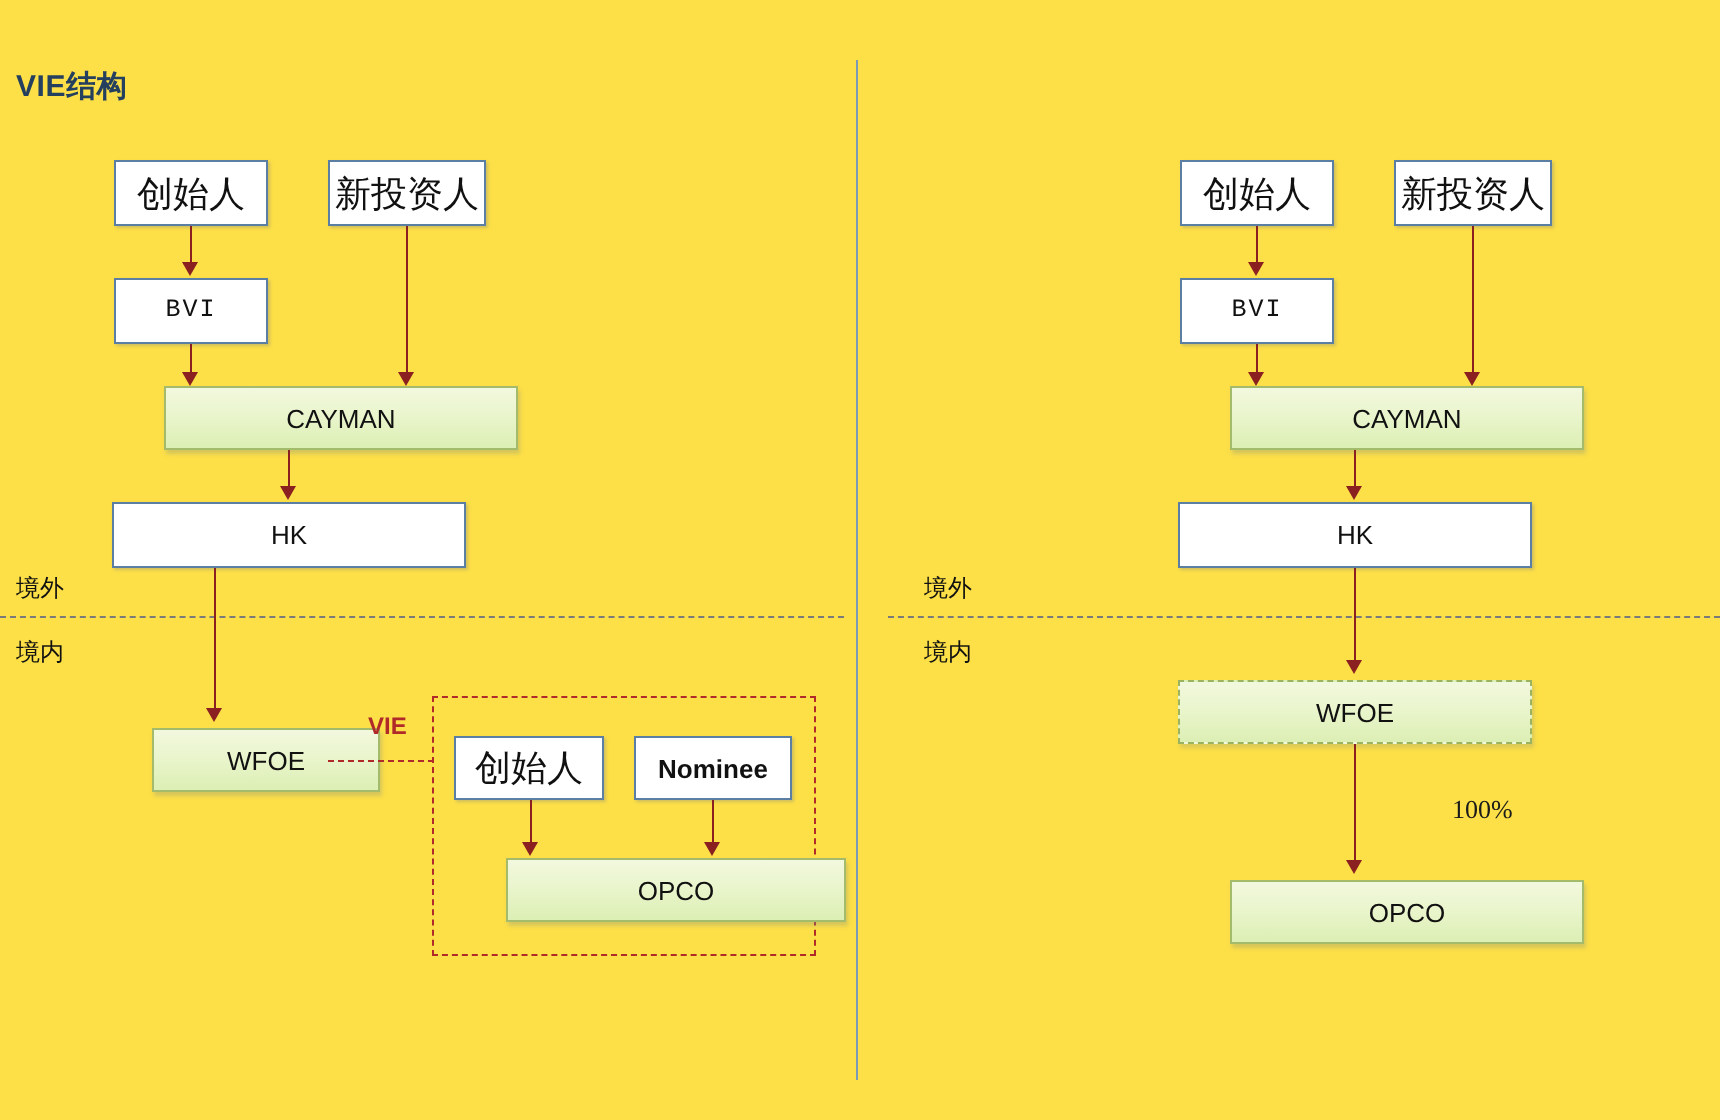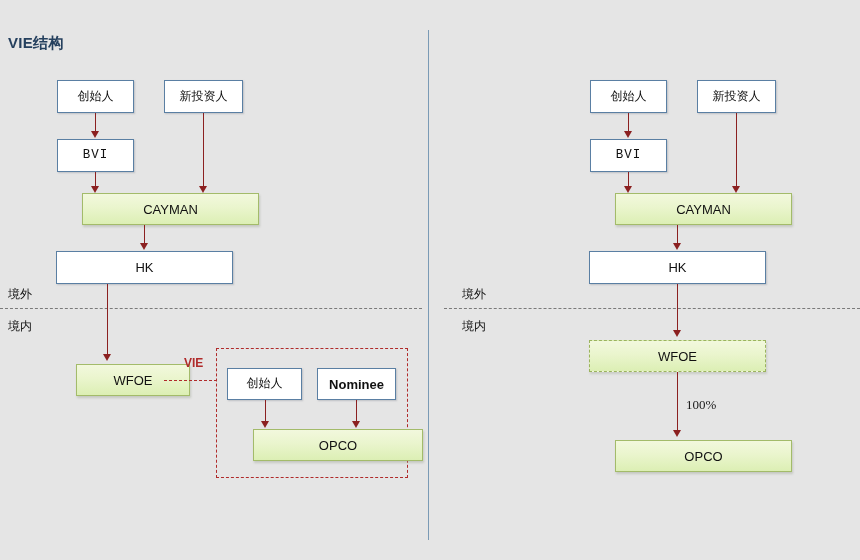--- a/index.html
+++ b/index.html
@@ -14,21 +14,21 @@
     overflow: hidden;
     font-family: "Liberation Sans", "DejaVu Sans", sans-serif;
     color: #1a1a1a;
   }
 
   #canvas {
     position: absolute;
     left: 0; top: 0;
     width: 860px;
     height: 560px;
-    background: #e5e5e5;
+    background: #fde047;
   }
 
   
   .panel {
     position: absolute;
     top: 0;
     height: 560px;
   }
   #panel-left  { left: 0;   width: 430px; }
   #panel-right { left: 430px; width: 430px; }
@@ -74,21 +74,21 @@
     background: linear-gradient(to bottom, #f2f8dd 0%, #eaf5cd 45%, #dcefb4 100%);
     box-shadow: 1px 2px 2px rgba(140,150,130,0.35);
     margin-left: 26px;
   }
   .node.green-dashed {
     border: 1px dashed #9bb35e;
     background: linear-gradient(to bottom, #f2f8dd 0%, #eaf5cd 45%, #dcefb4 100%);
     box-shadow: 1px 2px 2px rgba(140,150,130,0.3);
   }
   .node.mono { font-family: "Liberation Mono", "DejaVu Sans Mono", monospace; font-size: 12.5px; letter-spacing: 1px; }
-  .node.cjk  { font-family: Liberation Mono, monospace; font-size: 12px; }
+  .node.cjk  { font-family: Liberation Serif, serif; font-size: 18px; }
 
   
   .vline {
     position: absolute;
     width: 1px;
     background: #8b2020;
   }
   .arrowhead {
     position: absolute;
     width: 0; height: 0;
@@ -132,20 +132,21 @@
     white-space: nowrap;
   }
 
   
   .edge-label {
     position: absolute;
     font-family: "Liberation Serif", "DejaVu Serif", serif;
     font-size: 13px;
     color: #1a1a1a;
     white-space: nowrap;
+    margin-left: 40px;
   }
 </style>
 </head>
 <body>
 
 <div id="canvas">
 
   <div class="panel" id="panel-left">
 
     <div class="panel-title" id="title-left">VIE结构</div>

